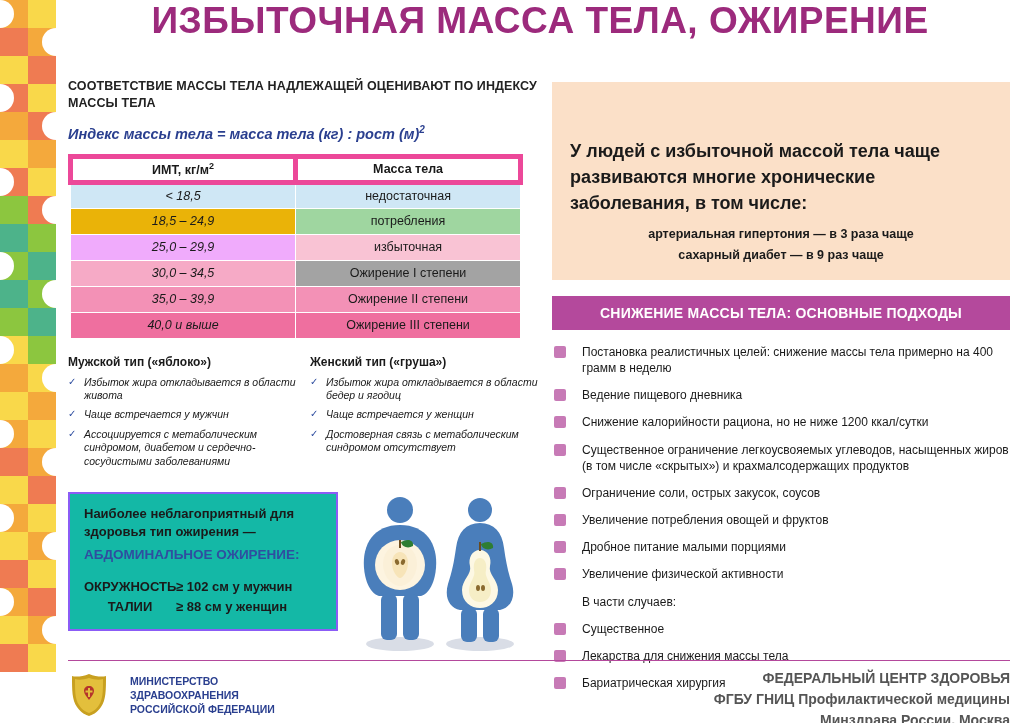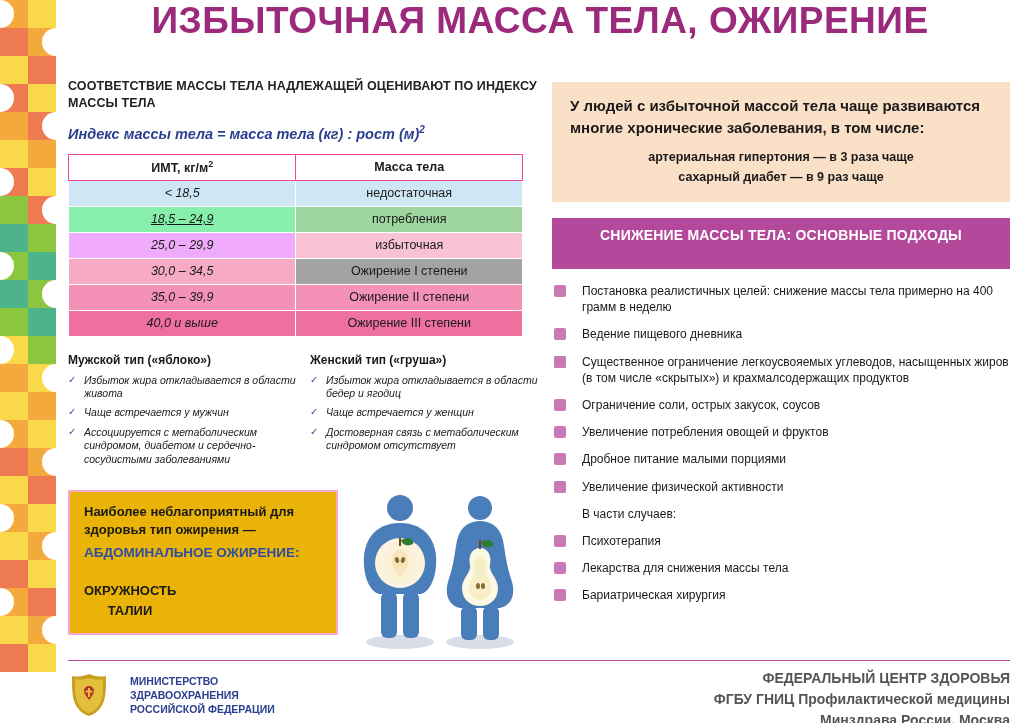--- a/index.html
+++ b/index.html
@@ -41,21 +41,21 @@
   }
   .formula sup { font-size:10px; }
 
   
   table.bmi { border-collapse:collapse; margin-top:12px; width:455px; }
   table.bmi th, table.bmi td {
     border:1px solid #ffffff;
     height:26px; text-align:center; font-size:12.5px; color:#1a1a1a;
   }
   table.bmi thead th {
-    background:#ffffff; border:1px solid #ec4899; font-weight:bold; font-size:12.5px;
+    background:#ffffff; border:5px solid #ec4899; font-weight:bold; font-size:12.5px;
   }
   table.bmi thead th sup { font-size:9px; }
   table.bmi td.val { font-style:italic; width:228px; }
   table.bmi td.cat { width:227px; }
 
   
   .types { display:flex; margin-top:16px; gap:14px; }
   .type-block { width:228px; }
   .type-title { font-size:12px; font-weight:bold; color:#1a1a1a; margin-bottom:7px; }
   .type-list { list-style:none; margin:0; padding:0; }
@@ -63,41 +63,41 @@
     position:relative; padding-left:16px; margin-bottom:6px;
     font-size:10.5px; color:#1a1a1a; line-height:1.28; font-style:italic;
   }
   .type-list li .chk {
     position:absolute; left:0; top:0; color:#2f4ea0; font-size:10px; font-style:normal;
   }
 
   
   .bottom-area { display:flex; margin-top:18px; gap:16px; align-items:flex-start; }
   .abd-box {
-    width:270px; border:2px solid #f9a8d4; padding:11px 12px 13px 14px;
-    background:#eab308;
+    width:270px; border:2px solid #8b5cf6; padding:11px 12px 13px 14px;
+    background:#14b8a6;
   }
   .abd-l1 { font-size:13px; font-weight:bold; color:#1a1a1a; line-height:1.35; }
   .abd-l2 { font-size:13.5px; font-weight:bold; color:#2f4ea0; margin-top:7px; }
-  .abd-rows { display:flex; margin-top:21px;align-items:flex-end; }
+  .abd-rows { display:flex; margin-top:15px;align-items:flex-end; }
   .abd-label { font-size:13px; font-weight:bold; color:#1a1a1a; line-height:1.5; width:92px; text-align:center;}
   .abd-vals { font-size:13px; font-weight:bold; color:#1a1a1a; line-height:1.5; }
 
   .figures { position:relative; width:180px; height:160px; }
 
   
   .note-box {
     background:#fbe0c8; padding:13px 18px 15px 18px;
   }
-  .note-p { font-size:15px; font-weight:bold; color:#1a1a1a; line-height:1.45; }
+  .note-p { font-size:18px; font-weight:bold; color:#1a1a1a; line-height:1.45;margin-top:43px; }
   .note-c { font-size:12.5px; font-weight:bold; color:#1a1a1a; text-align:center; line-height:1.5; margin-top:9px;}
 
   .purple-head {
     margin-top:16px; background:#b4499c; color:#ffffff;
-    font-size:14px; font-weight:bold; padding:9px 0 26px 0; text-align:center;
+    font-size:14px; font-weight:bold; padding:9px 0 9px 0; text-align:center;
     letter-spacing:0.2px;
   }
   ul.approaches { list-style:none; margin:14px 0 0 0; padding:0; }
   ul.approaches li {
     position:relative; padding-left:30px; margin-bottom:11px;
     font-size:12px; color:#1a1a1a; line-height:1.35;
   }
   ul.approaches li .bullet {
     position:absolute; left:2px; top:2px; width:12px; height:12px;
     background:#c77ab6; border-radius:2px;
@@ -211,21 +211,21 @@
         <th><span>ИМТ, кг/м</span><sup>2</sup></th>
         <th>Масса тела</th>
       </tr>
     </thead>
     <tbody>
       <tr>
         <td class="val" style="background: rgb(207, 231, 245);">&lt; 18,5</td>
         <td class="cat" style="background: rgb(207, 231, 245);">недостаточная</td>
       </tr>
       <tr>
-        <td class="val" style="background: #86efac; text-decoration: underline;">18,5 – 24,9</td>
+        <td class="val" style="background: #eab308;">18,5 – 24,9</td>
         <td class="cat" style="background: rgb(159, 214, 160);">потребления</td>
       </tr>
       <tr>
         <td class="val" style="background: #f0abfc;">25,0 – 29,9</td>
         <td class="cat" style="background: rgb(249, 195, 212);">избыточная</td>
       </tr>
       <tr>
         <td class="val" style="background: rgb(246, 170, 198);">30,0 – 34,5</td>
         <td class="cat" style="background: #a3a3a3;">Ожирение I степени</td>
       </tr>
@@ -258,20 +258,24 @@
       </ul>
     </div>
   </div>
 
   <div class="bottom-area">
     <div class="abd-box">
       <div class="abd-l1">Наиболее неблагоприятный для здоровья тип ожирения —</div>
       <div class="abd-l2">АБДОМИНАЛЬНОЕ ОЖИРЕНИЕ:</div>
       <div class="abd-rows">
         <div class="abd-label">ОКРУЖНОСТЬ ТАЛИИ</div>
+        <div class="abd-vals">
+          <div>≥ 102 см у мужчин</div>
+          <div>≥ 88 см у женщин</div>
+        </div>
       </div>
     </div>
 
     <div class="figures">
       <svg width="180" height="160" viewBox="0 0 180 160">
 
         <ellipse cx="46" cy="152" rx="34" ry="7" fill="#d9dde6"></ellipse>
         <ellipse cx="126" cy="152" rx="34" ry="7" fill="#d9dde6"></ellipse>
 
         <g fill="#4a7ebb">
@@ -317,28 +321,28 @@
     <div class="note-p">У людей с избыточной массой тела чаще развиваются многие хронические заболевания, в том числе:</div>
     <div class="note-c">артериальная гипертония — в 3 раза чаще</div>
     <div class="note-c" style="margin-top:2px;">сахарный диабет — в 9 раз чаще</div>
   </div>
 
   <div class="purple-head">СНИЖЕНИЕ МАССЫ ТЕЛА: ОСНОВНЫЕ ПОДХОДЫ</div>
 
   <ul class="approaches">
     <li><span class="bullet"></span><span>Постановка реалистичных целей: снижение массы тела примерно на 400 грамм в неделю</span></li>
     <li><span class="bullet"></span><span>Ведение пищевого дневника</span></li>
-    <li><span class="bullet"></span></li>
+    <li><span class="bullet"></span><span>Снижение калорийности рациона, но не ниже 1200 ккал/сутки</span></li>
     <li><span class="bullet"></span><span>Существенное ограничение легкоусвояемых углеводов, насыщенных жиров (в том числе «скрытых») и крахмалсодержащих продуктов</span></li>
     <li><span class="bullet"></span><span>Ограничение соли, острых закусок, соусов</span></li>
     <li><span class="bullet"></span><span>Увеличение потребления овощей и фруктов</span></li>
     <li><span class="bullet"></span><span>Дробное питание малыми порциями</span></li>
     <li><span class="bullet"></span><span>Увеличение физической активности</span></li>
     <li class="nobullet"><span>В части случаев:</span></li>
-    <li><span class="bullet"></span><span>Психотерапия</span></li>
+    <li><span class="bullet"></span><span>Существенное</span></li>
     <li><span class="bullet"></span><span>Лекарства для снижения массы тела</span></li>
     <li><span class="bullet"></span><span>Бариатрическая хирургия</span></li>
   </ul>
 </div>
 
 <div class="footer">
   <div class="footer-line"></div>
 
   <div class="minzdrav">
     <svg class="emblem" viewBox="0 0 42 46">

